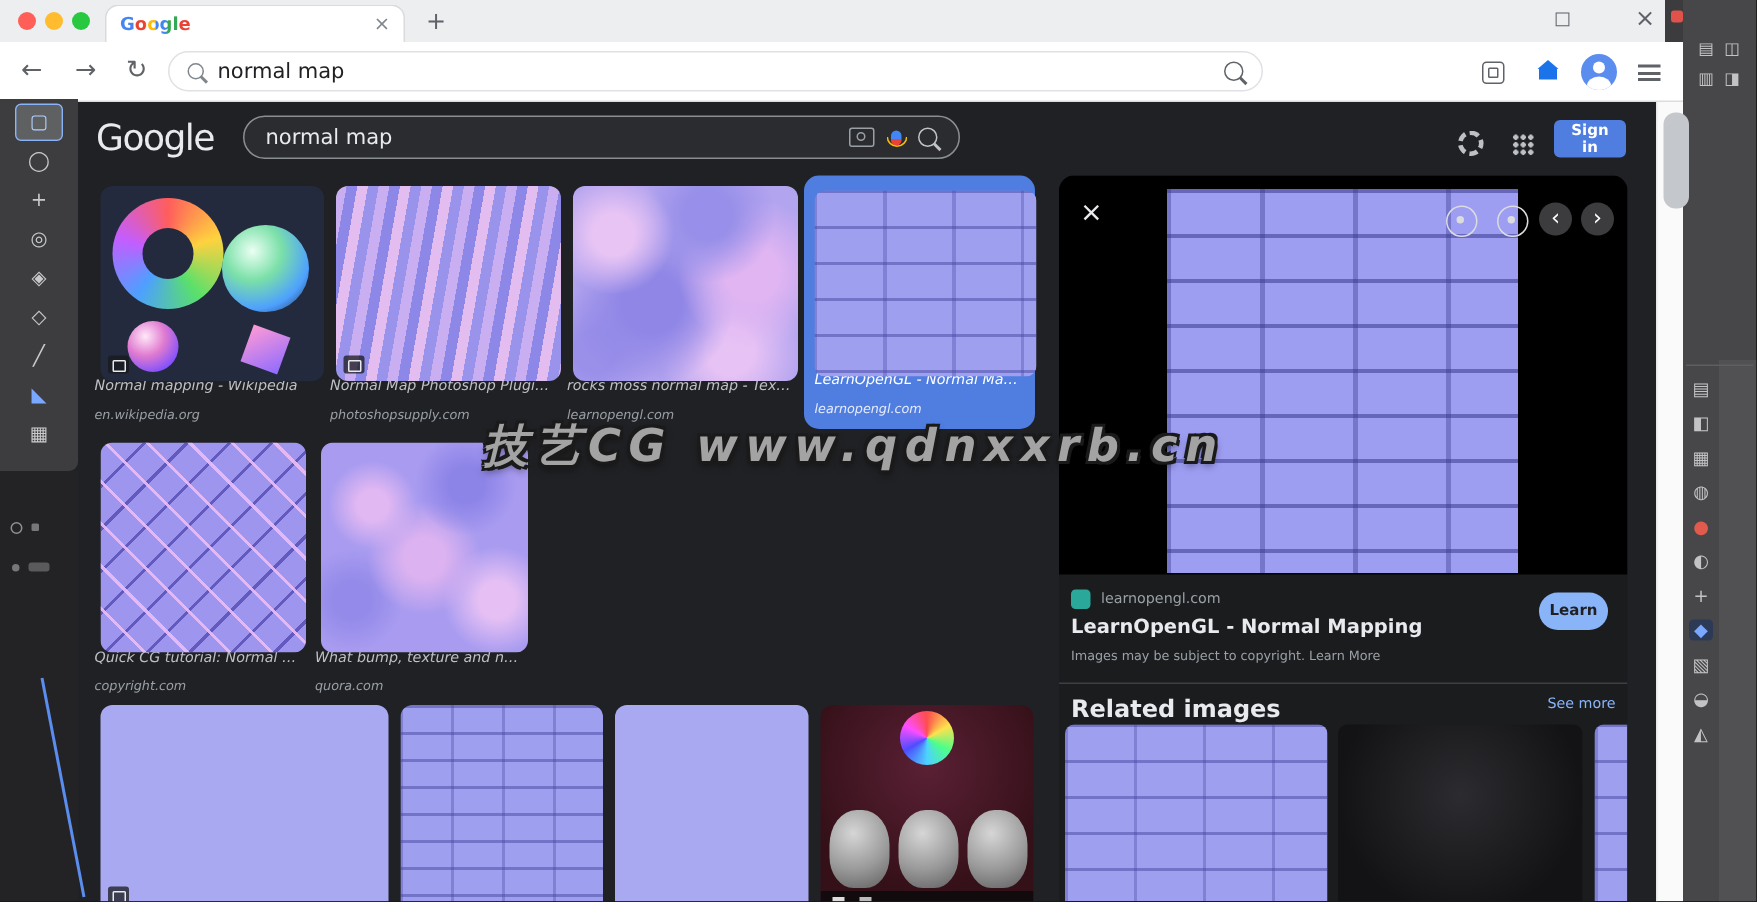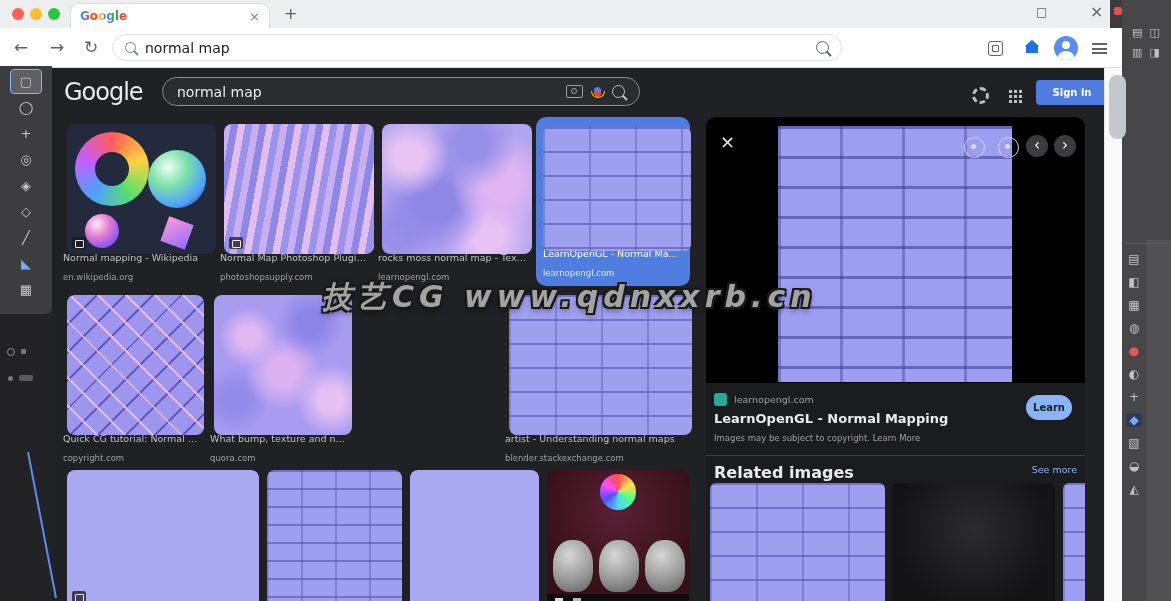--- a/index.html
+++ b/index.html
@@ -80,27 +80,27 @@
         display:flex;align-items:center;padding:0 14px;gap:11px;box-sizing:border-box;}
   .pill-text{font-size:14px;color:#e8eaed;flex:1;}
   .cam{width:15px;height:11px;border:1.5px solid #9aa0a6;border-radius:2px;position:relative;}
   .cam::before{content:"";position:absolute;left:4px;top:1.5px;width:4px;height:4px;border:1.5px solid #9aa0a6;border-radius:50%;}
   .mic{width:7px;height:10px;position:relative;border-radius:3.5px;background:linear-gradient(180deg,#4285f4 55%,#ea4335 55%);}
   .mic::after{content:"";position:absolute;left:-3px;top:4px;width:12px;height:6px;border:1.5px solid #fbbc05;border-top:none;border-radius:0 0 7px 7px;}
   .mag-pill{color:#c0c3c7;width:11px;height:11px;}
   .gear{position:absolute;left:920px;top:19px;width:11px;height:11px;border:3px dashed #bdc1c6;border-radius:50%;box-sizing:content-box;}
   .dots{position:absolute;left:956px;top:21px;width:15px;height:15px;
         background-image:radial-gradient(circle,#bdc1c6 1.6px,transparent 1.9px);background-size:5px 5px;}
-  .signin{position:absolute;left:984px;top:12px;width:72px;height:25px;background:#4f7de0;color:#fff;border:none;border-radius:4px;
+  .signin{position:absolute;left:984px;top:12px;width:48px;height:25px;background:#4f7de0;color:#fff;border:none;border-radius:4px;
           font-size:10px;font-family:inherit;font-weight:bold;}
 
   
   .tile{position:absolute;}
   .thumb{width:100%;border-radius:8px;position:relative;overflow:hidden;}
-  .cap{margin-top:5px;}
+  .cap{margin-top:5px;font-style:italic;}
   .cap-t{font-size:9.5px;color:#bdc1c6;white-space:nowrap;overflow:hidden;text-overflow:ellipsis;}
   .cap-d{font-size:8.5px;color:#9aa0a6;margin-top:9px;white-space:nowrap;overflow:hidden;}
   .t0{left:11px;top:49px;width:149px;}  .t0 .thumb{height:130px;}
   .t1{left:168px;top:49px;width:150px;} .t1 .thumb{height:130px;}
   .t2{left:326px;top:49px;width:150px;} .t2 .thumb{height:130px;}
   .t3{left:484px;top:49px;width:154px;background:#4f7de0;border-radius:10px;padding:3px;box-sizing:border-box;}
   .t3 .thumb{height:124px;border-radius:7px;}
   .t3 .cap{padding:4px 4px 5px;margin-top:0;}
   .t3 .cap-t{color:#fff;}
   .t3 .cap-d{color:rgba(255,255,255,.85);}
@@ -342,27 +342,20 @@
         <div class="cap-d">copyright.com</div>
       </div>
     </div>
     <div class="tile t5">
       <div class="thumb tex-rock"></div>
       <div class="cap">
         <div class="cap-t">What bump, texture and normal maps do</div>
         <div class="cap-d">quora.com</div>
       </div>
     </div>
-    <div class="tile t7">
-      <div class="thumb tex-brick"></div>
-      <div class="cap">
-        <div class="cap-t">artist - Understanding normal maps</div>
-        <div class="cap-d">blender.stackexchange.com</div>
-      </div>
-    </div>
 
     <div class="tile t8">
       <div class="thumb tex-flat">
         <span class="badge"></span>
       </div>
     </div>
     <div class="tile t9">
       <div class="thumb tex-brick-sm"></div>
     </div>
     <div class="tile t10">

